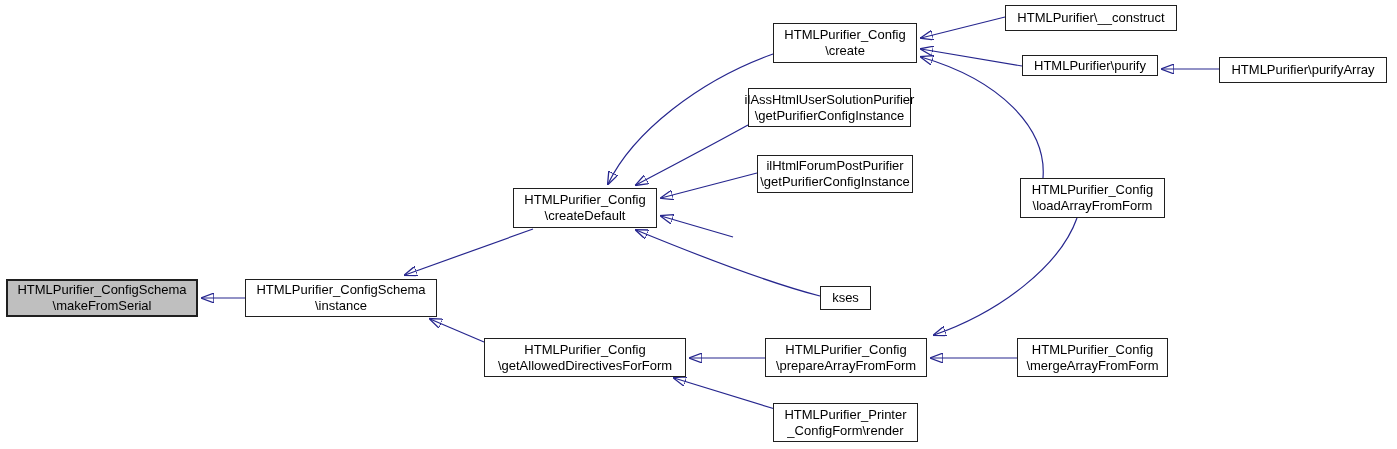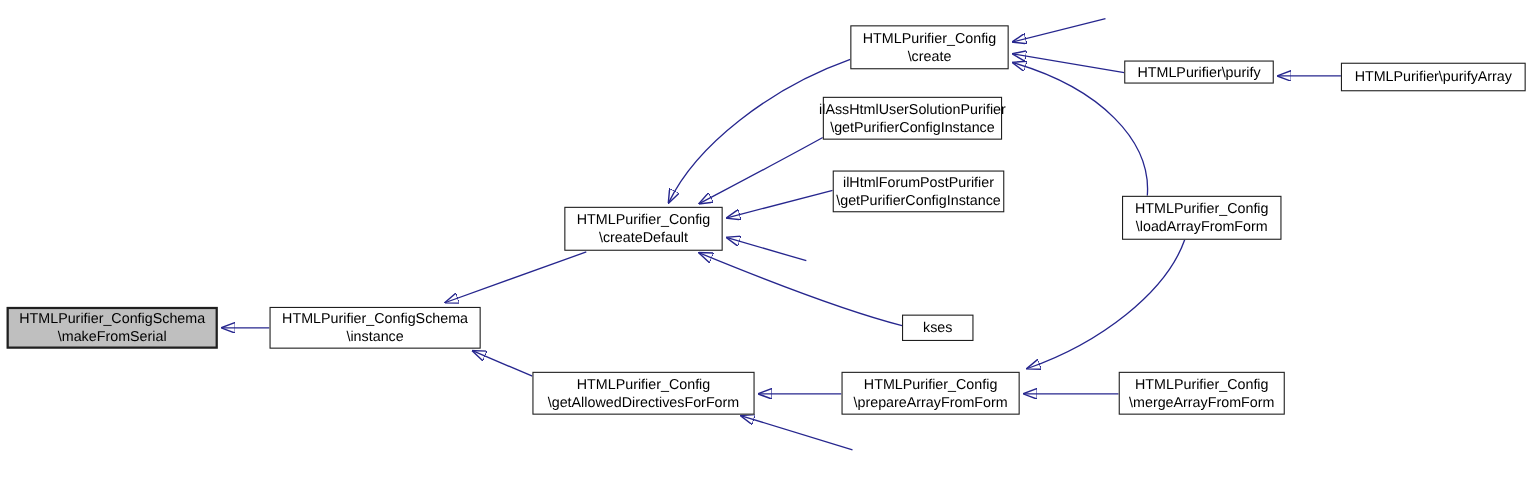--- a/index.html
+++ b/index.html
@@ -60,41 +60,44 @@
   <div class="node" style="left:513px;top:188px;width:144px;height:40px;">
     <span>HTMLPurifier_Config</span>
     <span>\createDefault</span>
   </div>
 
   <div class="node" style="left:773px;top:23px;width:144px;height:40px;">
     <span>HTMLPurifier_Config</span>
     <span>\create</span>
   </div>
 
+  <div class="node" style="left:1005px;top:5px;width:172px;height:26px;">
+    <span>HTMLPurifier\__construct</span>
+  </div>
 
   <div class="node" style="left:1022px;top:55px;width:136px;height:21px;">
     <span>HTMLPurifier\purify</span>
   </div>
 
   <div class="node" style="left:1219px;top:57px;width:168px;height:26px;">
     <span>HTMLPurifier\purifyArray</span>
   </div>
 
   <div class="node" style="left:748px;top:88px;width:163px;height:39px;">
     <span>ilAssHtmlUserSolutionPurifier</span>
     <span>\getPurifierConfigInstance</span>
   </div>
 
   <div class="node" style="left:757px;top:155px;width:156px;height:38px;">
     <span>ilHtmlForumPostPurifier</span>
     <span>\getPurifierConfigInstance</span>
   </div>
 
 
-  <div class="node" style="left:820px;top:286px;width:65px;height:24px;">
+  <div class="node" style="left:820px;top:286px;width:51px;height:24px;">
     <span>kses</span>
   </div>
 
   <div class="node" style="left:1020px;top:178px;width:145px;height:40px;">
     <span>HTMLPurifier_Config</span>
     <span>\loadArrayFromForm</span>
   </div>
 
   <div class="node" style="left:484px;top:338px;width:202px;height:39px;">
     <span>HTMLPurifier_Config</span>
@@ -104,14 +107,18 @@
   <div class="node" style="left:765px;top:338px;width:162px;height:39px;">
     <span>HTMLPurifier_Config</span>
     <span>\prepareArrayFromForm</span>
   </div>
 
   <div class="node" style="left:1017px;top:338px;width:151px;height:39px;">
     <span>HTMLPurifier_Config</span>
     <span>\mergeArrayFromForm</span>
   </div>
 
+  <div class="node" style="left:773px;top:403px;width:145px;height:39px;">
+    <span>HTMLPurifier_Printer</span>
+    <span>_ConfigForm\render</span>
+  </div>
 
 </div>
 
 </body></html>

